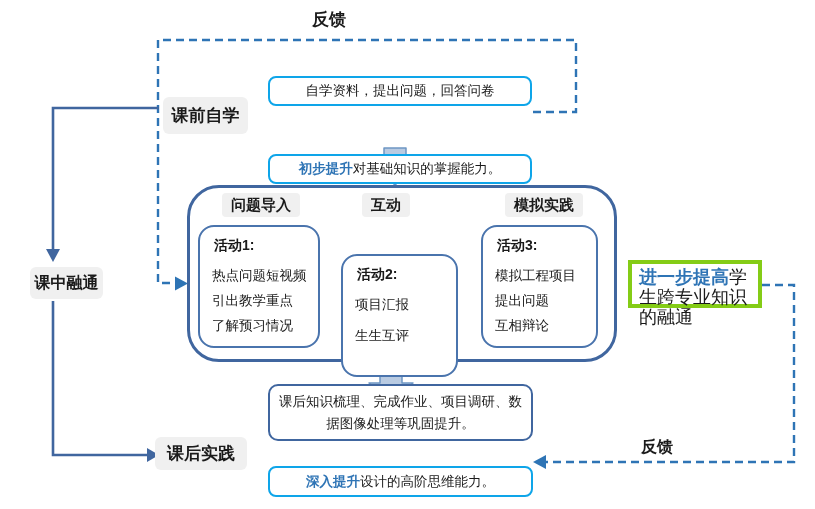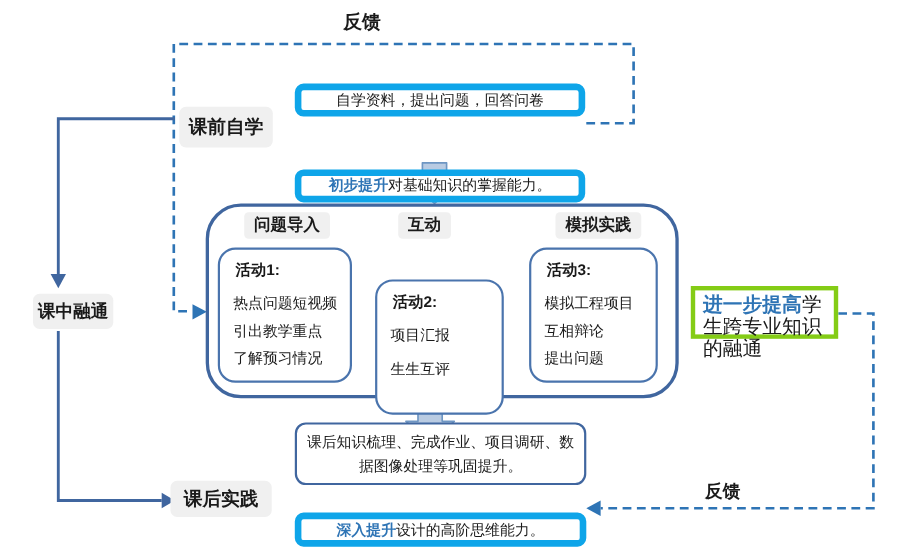--- a/index.html
+++ b/index.html
@@ -3,21 +3,21 @@
 <meta charset="utf-8">
 <style>
   html,body{margin:0;padding:0;background:#ffffff;}
   body{font-family:"Liberation Sans","DejaVu Sans",sans-serif;color:#1a1a1a;}
   #canvas{position:relative;width:815px;height:509px;background:#ffffff;overflow:hidden;}
   #lines{position:absolute;left:0;top:0;width:815px;height:509px;}
   .abs{position:absolute;box-sizing:border-box;}
   .stage-label{background:#f0f0f0;border-radius:6px;font-weight:bold;font-size:17px;
     display:flex;align-items:center;justify-content:center;white-space:nowrap;color:#1a1a1a;}
   .fb-label{font-weight:bold;font-size:16px;color:#1a1a1a;white-space:nowrap;}
-  .rbox{border:6px solid #0ea5e9;border-radius:8px;background:#ffffff;
+  .rbox{border:2px solid #0ea5e9;border-radius:8px;background:#ffffff;
     display:flex;align-items:center;justify-content:center;font-size:13.5px;white-space:nowrap;}
   .hl{color:#2e74b5;font-weight:bold;}
   .bigbox{border:3px solid #40669f;border-radius:32px;background:#ffffff;}
   .hdr{background:#f0f0f0;border-radius:4px;font-weight:bold;font-size:15px;
     padding:2px 9px;white-space:nowrap;line-height:20px;}
   .actbox{border:2px solid #4a74ad;border-radius:16px;background:#ffffff;}
   .act-title{font-weight:bold;font-size:14px;padding:10px 0 0 14px;}
   .act-lines{padding:11px 0 0 12px;}
   .act-line{font-size:13.5px;line-height:19px;margin-bottom:6px;white-space:nowrap;}
   .act-2 .act-line{margin-bottom:12px;}
@@ -89,22 +89,22 @@
     <div class="act-title">活动2:</div>
     <div class="act-lines">
       <div class="act-line">项目汇报</div>
       <div class="act-line">生生互评</div>
     </div>
   </div>
   <div class="abs actbox act-3" style="left:481px;top:225px;width:117px;height:123px;">
     <div class="act-title">活动3:</div>
     <div class="act-lines">
       <div class="act-line">模拟工程项目</div>
+      <div class="act-line">提出问题</div>
       <div class="act-line">互相辩论</div>
-      <div class="act-line">提出问题</div>
     </div>
   </div>
 
   <div class="abs outbox" style="left:628px;top:260px;width:134px;height:48px;">
     <span class="hl">进一步提高</span><span>学生跨专业知识的融通</span>
   </div>
 
   <div class="abs wrapbox" style="left:268px;top:384px;width:265px;height:57px;text-align:center;">
     <span>课后知识梳理、完成作业、项目调研、数据图像处理等巩固提升。</span>
   </div>

